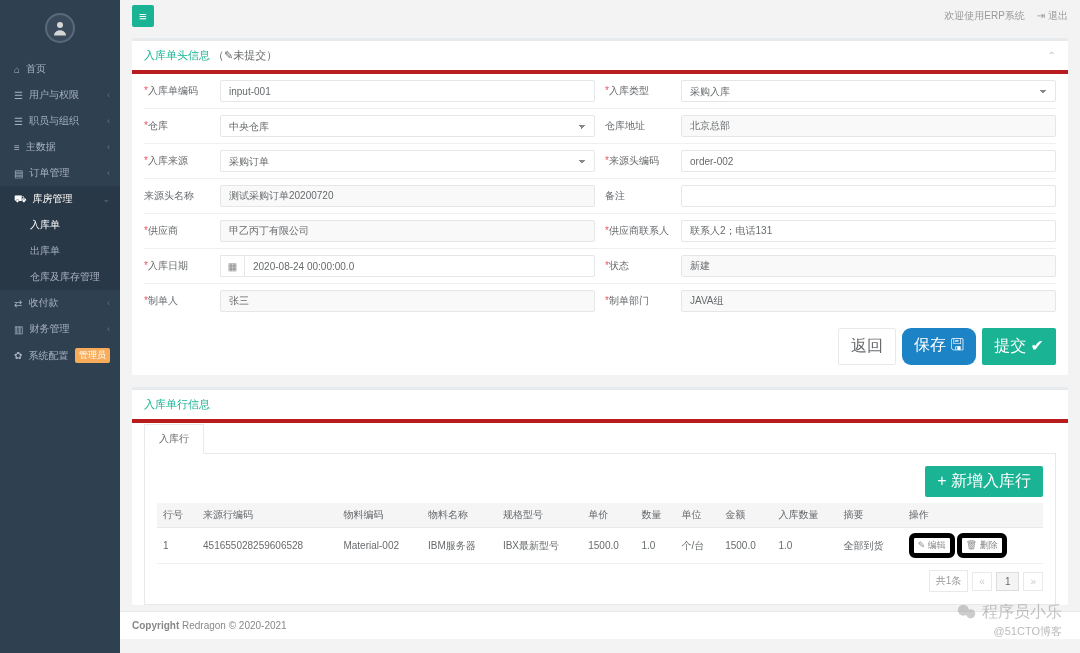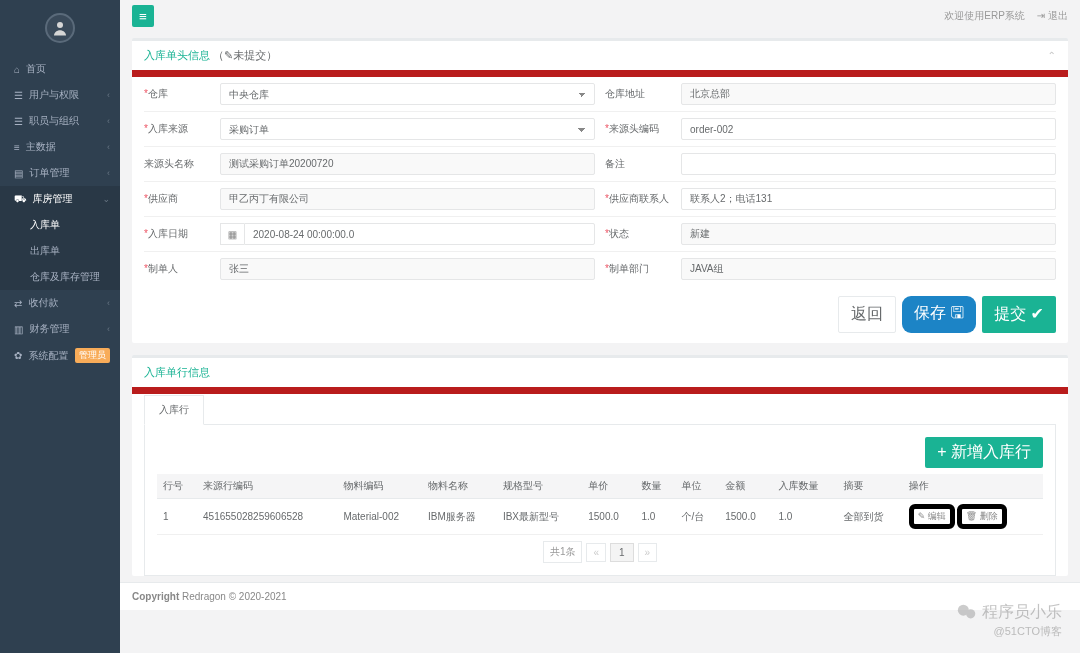--- a/index.html
+++ b/index.html
@@ -16,21 +16,21 @@
 .nav li .caret { font-size:9px; color:#687684;}
 .nav .sub { list-style:none; background:#293846;font-family:Liberation Mono, monospace; }
 .nav .sub li { padding-left:30px; font-size:10px; color:#a7b1c2;}
 .nav .sub li.sub-active { color:#fff; }
 .badge-yellow { background:#f8ac59; color:#fff; border-radius:2px; padding:1px 4px; font-size:9px; }
 .content-wrap { flex:1; display:flex; flex-direction:column; }
 .topbar { background:#f3f3f4; padding: 5px 12px; display:flex; justify-content:space-between; align-items:center; font-size:10px;}
 .toggle-btn { background:#1ab394; color:#fff; border:none; width:22px; height:22px; border-radius:2px; cursor:pointer; display:flex; align-items:center; justify-content:center;}
 .topbar-right { color:#999; display:flex; gap:12px; align-items:center;}
 .card { background:#fff; margin:6px 12px; border-top:3px solid #e7eaec; border-radius:2px;}
-.card-head { padding:7px 12px; display:flex; justify-content:space-between; align-items:center; border-bottom:7px solid #b91c1c;}
+.card-head { padding:7px 12px; display:flex; justify-content:space-between; align-items:center; border-bottom:4px solid #b91c1c;}
 .card-title { color:#1ab394; font-size:11px; font-weight:500;}
 .card-title .status { color:#676a6c; font-weight:normal;}
 .collapse-icon { color:#c4c4c4; cursor:pointer; font-size:10px;}
 .form-body { padding:0 12px;}
 .form-row { display:flex; border-bottom:1px solid #f0f0f0; padding:6px 0; gap:10px;}
 .form-row:last-child { border-bottom:none;}
 .form-col { flex:1; display:flex; align-items:center; gap:6px;}
 .form-label { width:70px; font-size:10px; flex-shrink:0;}
 .form-label .req { color:#ed5565;}
 .form-control { flex:1; height:22px; border:1px solid #e5e6e7; border-radius:2px; padding:0 8px; font-size:10px; color:#676a6c; background:#fff;}
@@ -45,21 +45,21 @@
 .btn-primary { background:#1c84c6; color:#fff;border-radius:9px;}
 .btn-success { background:#1ab394; color:#fff;}
 .tabs { padding:0 12px;}
 .tab-item { display:inline-block; padding:7px 14px; border:1px solid #e7eaec; border-bottom-color:#fff; background:#fff; font-size:10px; color:#676a6c; position:relative; top:1px;}
 .tab-content { border:1px solid #e7eaec; padding:12px; background:#fff;}
 .add-row { display:flex; justify-content:flex-end; margin-bottom:6px;}
 .table { width:100%; border-collapse:collapse; font-size:10px;}
 .table th { background:#f5f5f6; text-align:left; padding:5px 6px; font-weight:500; border-bottom:1px solid #e7eaec;}
 .table td { padding:5px 6px; border-bottom:1px solid #f0f0f0; color:#676a6c;}
 .link { color:#1ab394; }
-.pagination { display:flex; justify-content:center; align-items:center; gap:4px; margin-top:6px; font-size:10px;}
+.pagination { display:flex; justify-content:flex-end; align-items:center; gap:4px; margin-top:6px; font-size:10px;}
 .page-info { border:1px solid #e7eaec; padding:3px 6px; color:#999;}
 .page-btn { border:1px solid #e7eaec; padding:3px 6px; color:#ccc; cursor:pointer;}
 .page-num { border:1px solid #ddd; background:#f4f4f4; padding:3px 8px;}
 .footer { padding:8px 12px; font-size:10px; color:#888; background:#fff; border-top:1px solid #e7eaec;}
 .watermark-group { position:fixed; right:18px; bottom:30px; display:flex; align-items:center; gap:4px; opacity:0.5; pointer-events:none;}
 .wm-icon { width:22px; height:22px; fill:#999;}
 .wm-text { color:#888; font-size:16px; font-weight:500;}
 .wm-sub { position:fixed; right:18px; bottom:14px; color:#bbb; font-size:11px; pointer-events:none;}
 .op-btn { border:5px solid #000000; background:#fff; padding:1px 4px; font-size:9px; color:#888; border-radius:6px; cursor:pointer; margin-right:2px;}
 </style>
@@ -155,20 +155,30 @@
         <span><span>⇥</span> <span>退出</span></span>
       </div>
     </div>
 
     <div class="card">
       <div class="card-head">
         <span class="card-title"><span>入库单头信息</span> <span class="status">（✎未提交）</span></span>
         <span class="collapse-icon">⌃</span>
       </div>
       <div class="form-body">
+        <div class="form-row">
+          <div class="form-col">
+              <span class="form-label"><span class="req">*</span><span>入库单编码</span></span>
+              <input class="form-control" value="input-001" style="">
+            </div>
+          <div class="form-col">
+              <span class="form-label"><span class="req">*</span><span>入库类型</span></span>
+              <select class="form-control"><option>采购入库</option></select>
+            </div>
+        </div>
         <div class="form-row">
           <div class="form-col">
               <span class="form-label"><span class="req">*</span><span>仓库</span></span>
               <select class="form-control"><option>中央仓库</option></select>
             </div>
           <div class="form-col">
               <span class="form-label">仓库地址</span>
               <input class="form-control" readonly="" value="北京总部" style="">
             </div>
         </div>

